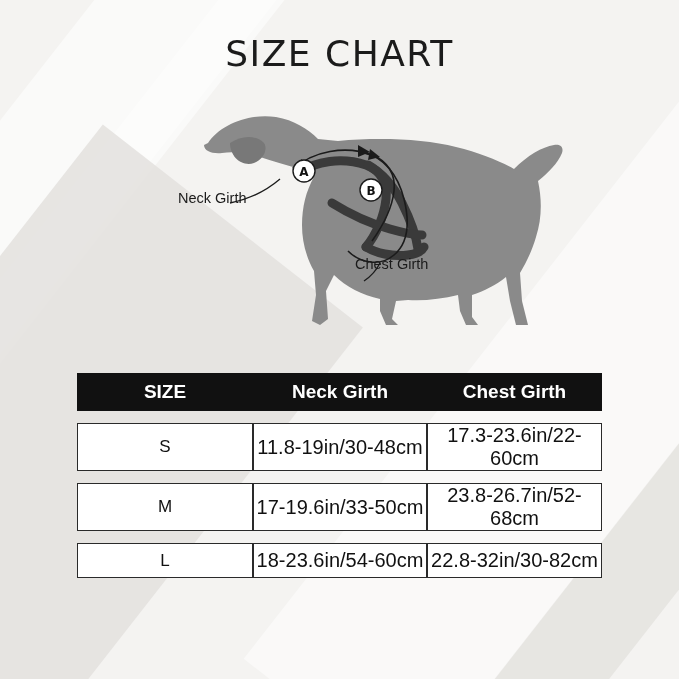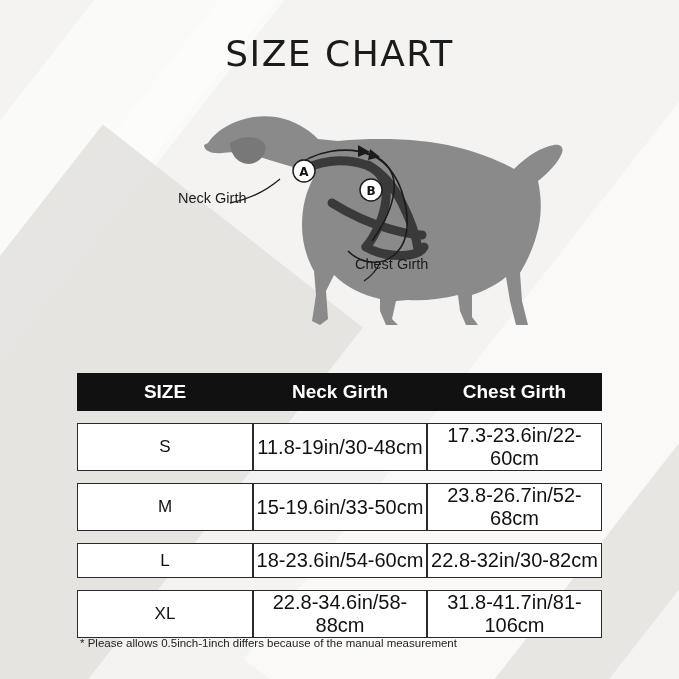--- a/index.html
+++ b/index.html
@@ -265,38 +265,32 @@
         <tr class="body-row">
           <td class="size-cell">S</td>
           <td>11.8-19in/30-48cm</td>
           <td>17.3-23.6in/22-60cm</td>
         </tr>
         <tr class="spacer-row">
             <td colspan="3"></td>
           </tr>
         <tr class="body-row">
           <td class="size-cell">M</td>
-          <td>15-19.6in/33-50cm</td>
+          <td>17-19.6in/33-50cm</td>
           <td>23.8-26.7in/52-68cm</td>
         </tr>
         <tr class="spacer-row">
             <td colspan="3"></td>
           </tr>
         <tr class="body-row">
           <td class="size-cell">L</td>
           <td>18-23.6in/54-60cm</td>
           <td>22.8-32in/30-82cm</td>
         </tr>
         <tr class="spacer-row">
             <td colspan="3"></td>
           </tr>
-        <tr class="body-row">
-          <td class="size-cell">XL</td>
-          <td>22.8-34.6in/58-88cm</td>
-          <td>31.8-41.7in/81-106cm</td>
-        </tr>
       </tbody>
     </table>
 
-    <div class="note">* Please allows 0.5inch-1inch differs because of the  manual measurement</div>
 
   </div>
 </div>
 
 </body></html>

